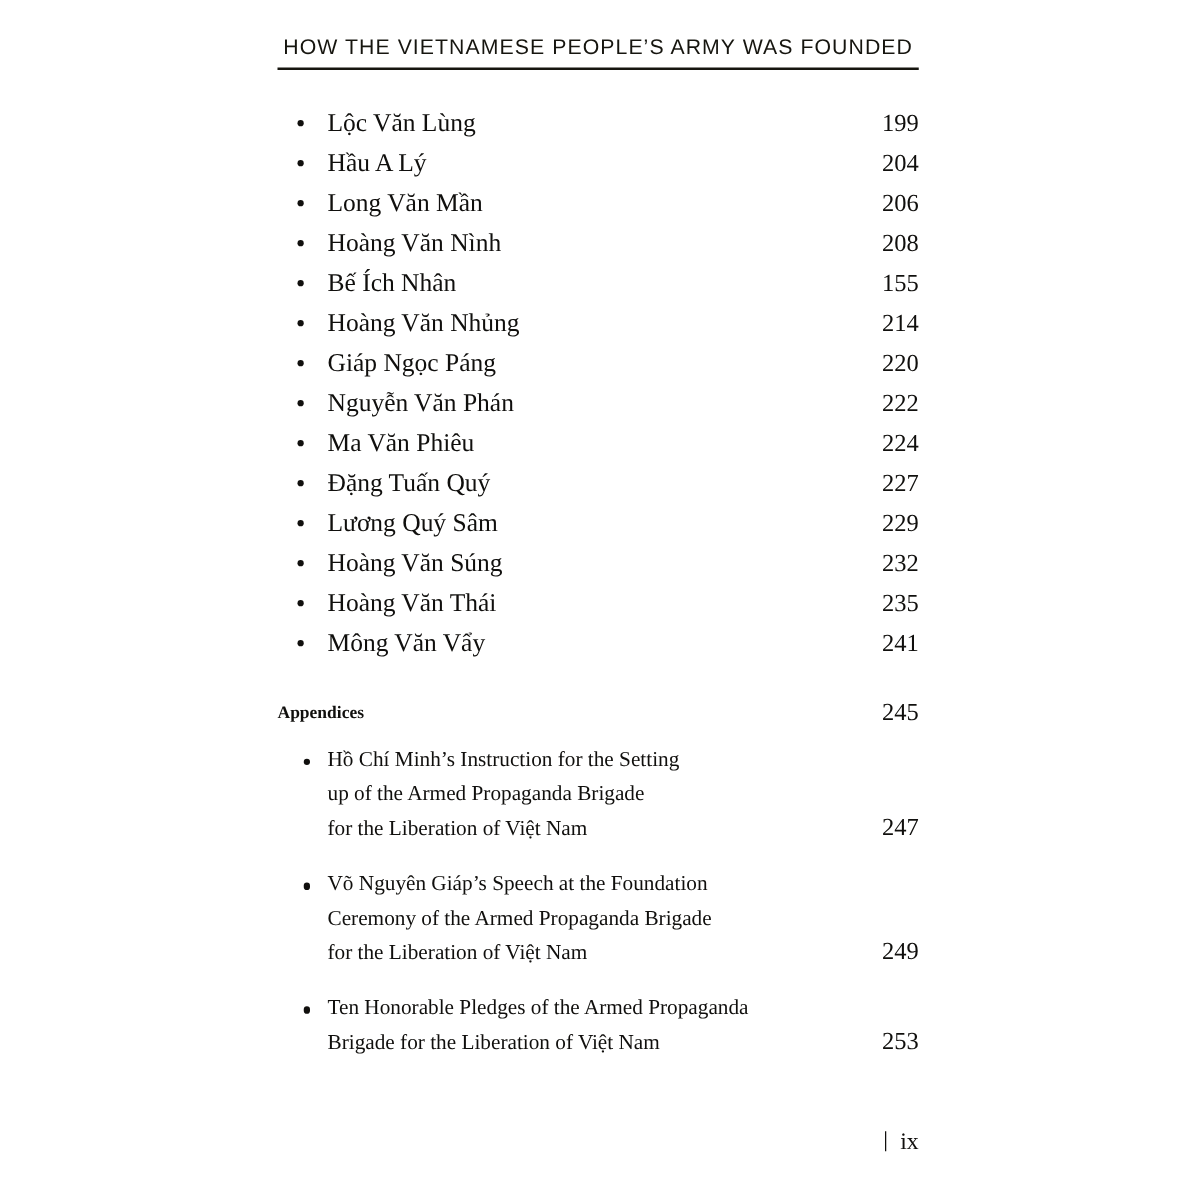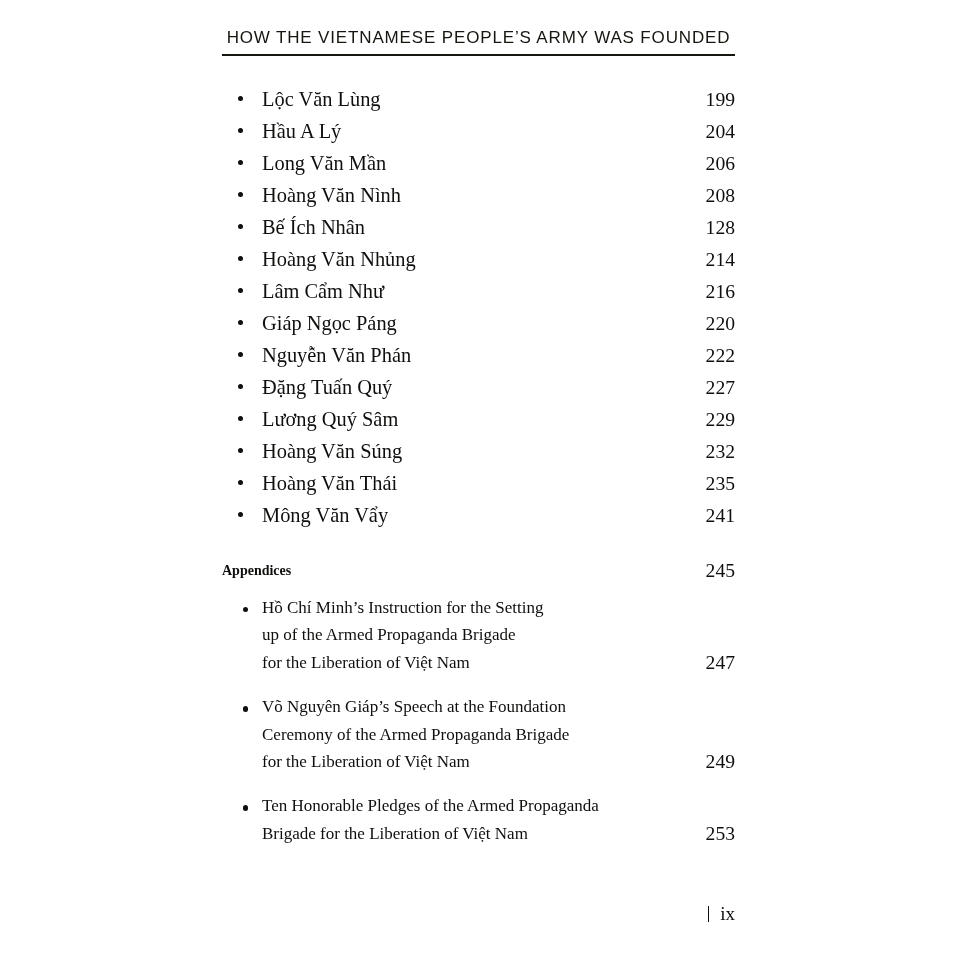--- a/index.html
+++ b/index.html
@@ -187,41 +187,41 @@
           <span class="page-num">206</span>
         </div>
         <div class="toc-row names">
           <span class="bullet"></span>
           <span class="entry-text">Hoàng Văn Nình</span>
           <span class="page-num">208</span>
         </div>
         <div class="toc-row names">
           <span class="bullet"></span>
           <span class="entry-text">Bế Ích Nhân</span>
-          <span class="page-num">128</span>
+          <span class="page-num">155</span>
         </div>
         <div class="toc-row names">
           <span class="bullet"></span>
           <span class="entry-text">Hoàng Văn Nhủng</span>
           <span class="page-num">214</span>
         </div>
         <div class="toc-row names">
           <span class="bullet"></span>
-          <span class="entry-text">Lâm Cẩm Như</span>
-          <span class="page-num">216</span>
-        </div>
-        <div class="toc-row names">
-          <span class="bullet"></span>
           <span class="entry-text">Giáp Ngọc Páng</span>
           <span class="page-num">220</span>
         </div>
         <div class="toc-row names">
           <span class="bullet"></span>
           <span class="entry-text">Nguyễn Văn Phán</span>
           <span class="page-num">222</span>
+        </div>
+        <div class="toc-row names">
+          <span class="bullet"></span>
+          <span class="entry-text">Ma Văn Phiêu</span>
+          <span class="page-num">224</span>
         </div>
         <div class="toc-row names">
           <span class="bullet"></span>
           <span class="entry-text">Đặng Tuấn Quý</span>
           <span class="page-num">227</span>
         </div>
         <div class="toc-row names">
           <span class="bullet"></span>
           <span class="entry-text">Lương Quý Sâm</span>
           <span class="page-num">229</span>

